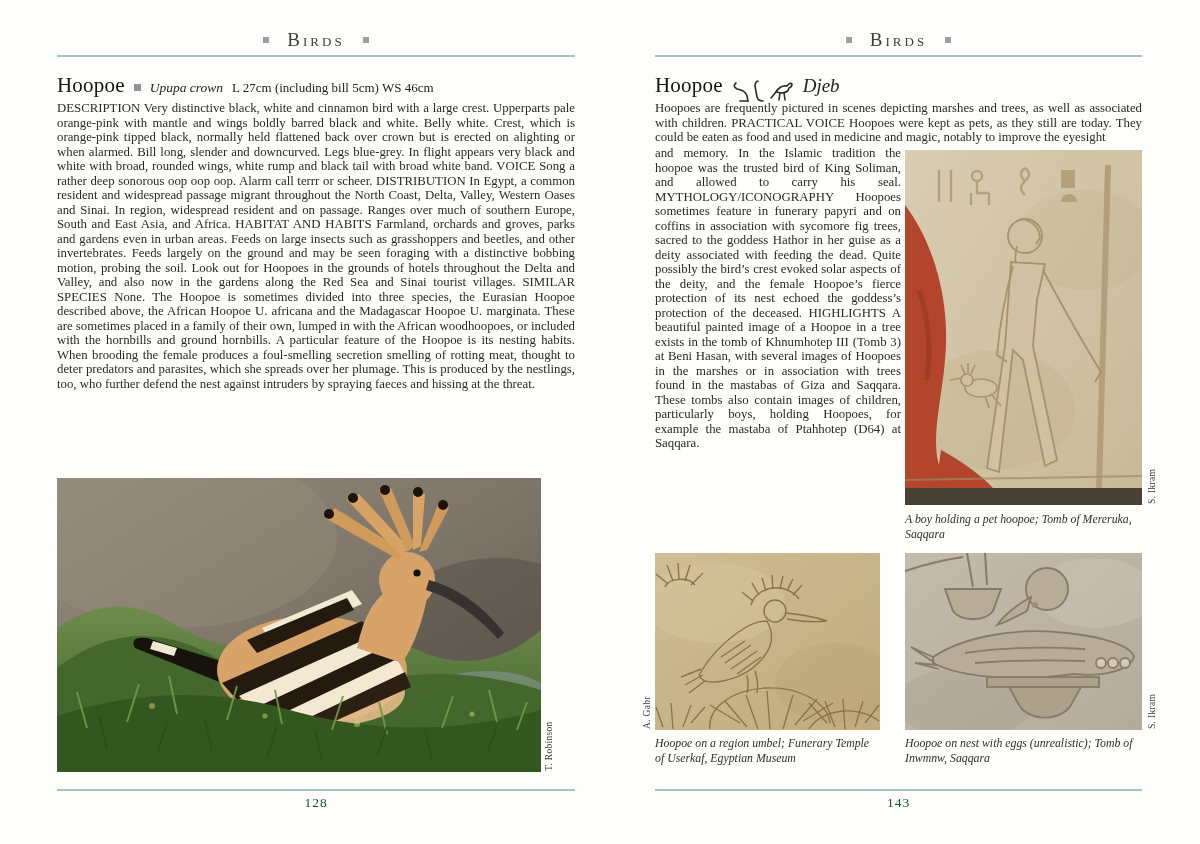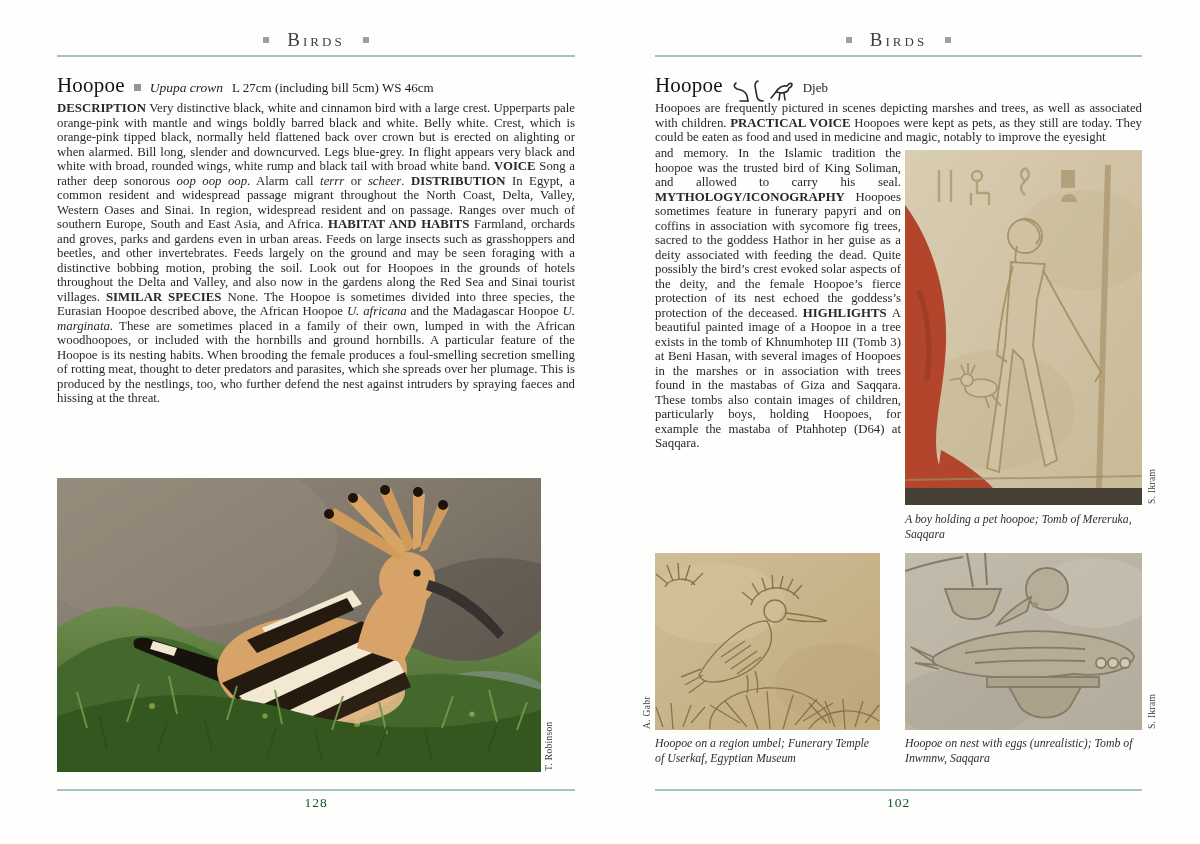--- a/index.html
+++ b/index.html
@@ -15,28 +15,28 @@
     font-variant:small-caps;font-size:19px;letter-spacing:3px;color:#3c4042;
   }
   .sq{width:6px;height:6px;background:#9aa19e;display:inline-block;}
   .rule{height:2px;background:#a2c7ba;}
   
   .titlerow{display:flex;align-items:baseline;gap:9px;white-space:nowrap;}
   .speciesname{font-size:21px;font-weight:normal;color:#131313;letter-spacing:.2px;}
   .titlesq{width:7px;height:7px;background:#8f9694;align-self:center;margin-top:4px;}
   .sciname{font-style:italic;font-size:13.5px;color:#222;}
   .meas{font-size:13px;color:#222;}
-  .translit{font-size:13px;color:#222;}
+  .translit{font-style:italic;font-size:19px;color:#222;}
   .glyphs{align-self:center;margin-top:6px;}
   
   .bodytext{
     font-size:12.8px;line-height:14.5px;text-align:justify;color:#282828;
   }
-  .bodytext .s-b{font-weight:bold;}
-  .bodytext .s-i{font-style:italic;}
+  .bodytext .s-b{font-weight:normal;}
+  .bodytext .s-i{}
   .caption{
     font-style:italic;font-size:11.8px;line-height:14.5px;color:#2e2e2e;text-align:left;
   }
   .credit{
     font-size:9.5px;color:#3a3a3a;white-space:nowrap;
     transform:rotate(-90deg);transform-origin:0 100%;
     letter-spacing:.3px;
   }
   .pagenum{text-align:center;font-size:13.5px;letter-spacing:1px;color:#14532d;}
   .illus{display:block;}
@@ -300,15 +300,15 @@
 
     <g stroke="#857b66" stroke-width="1.8" fill="#aca28c">
       <rect x="82" y="124" width="112" height="10"></rect>
       <path d="M104,134 h72 l-10,18 a28,20 0 0 1 -52,0 Z"></path>
     </g>
   </svg>
   <span class="abs credit" style="left:1157px;top:719px;">S. Ikram</span>
   <div class="abs caption" style="left:905px;top:736px;width:237px;">Hoopoe on nest with eggs (unrealistic); Tomb of Inwmnw, Saqqara</div>
 
   <div class="abs rule" style="left: 655px; top: 789px; width: 487px; background: rgb(162, 199, 186);"></div>
-  <div class="abs pagenum" style="left:655px;top:795px;width:487px;">102</div>
+  <div class="abs pagenum" style="left:655px;top:795px;width:487px;">143</div>
 
 </div>
 
 </body></html>

